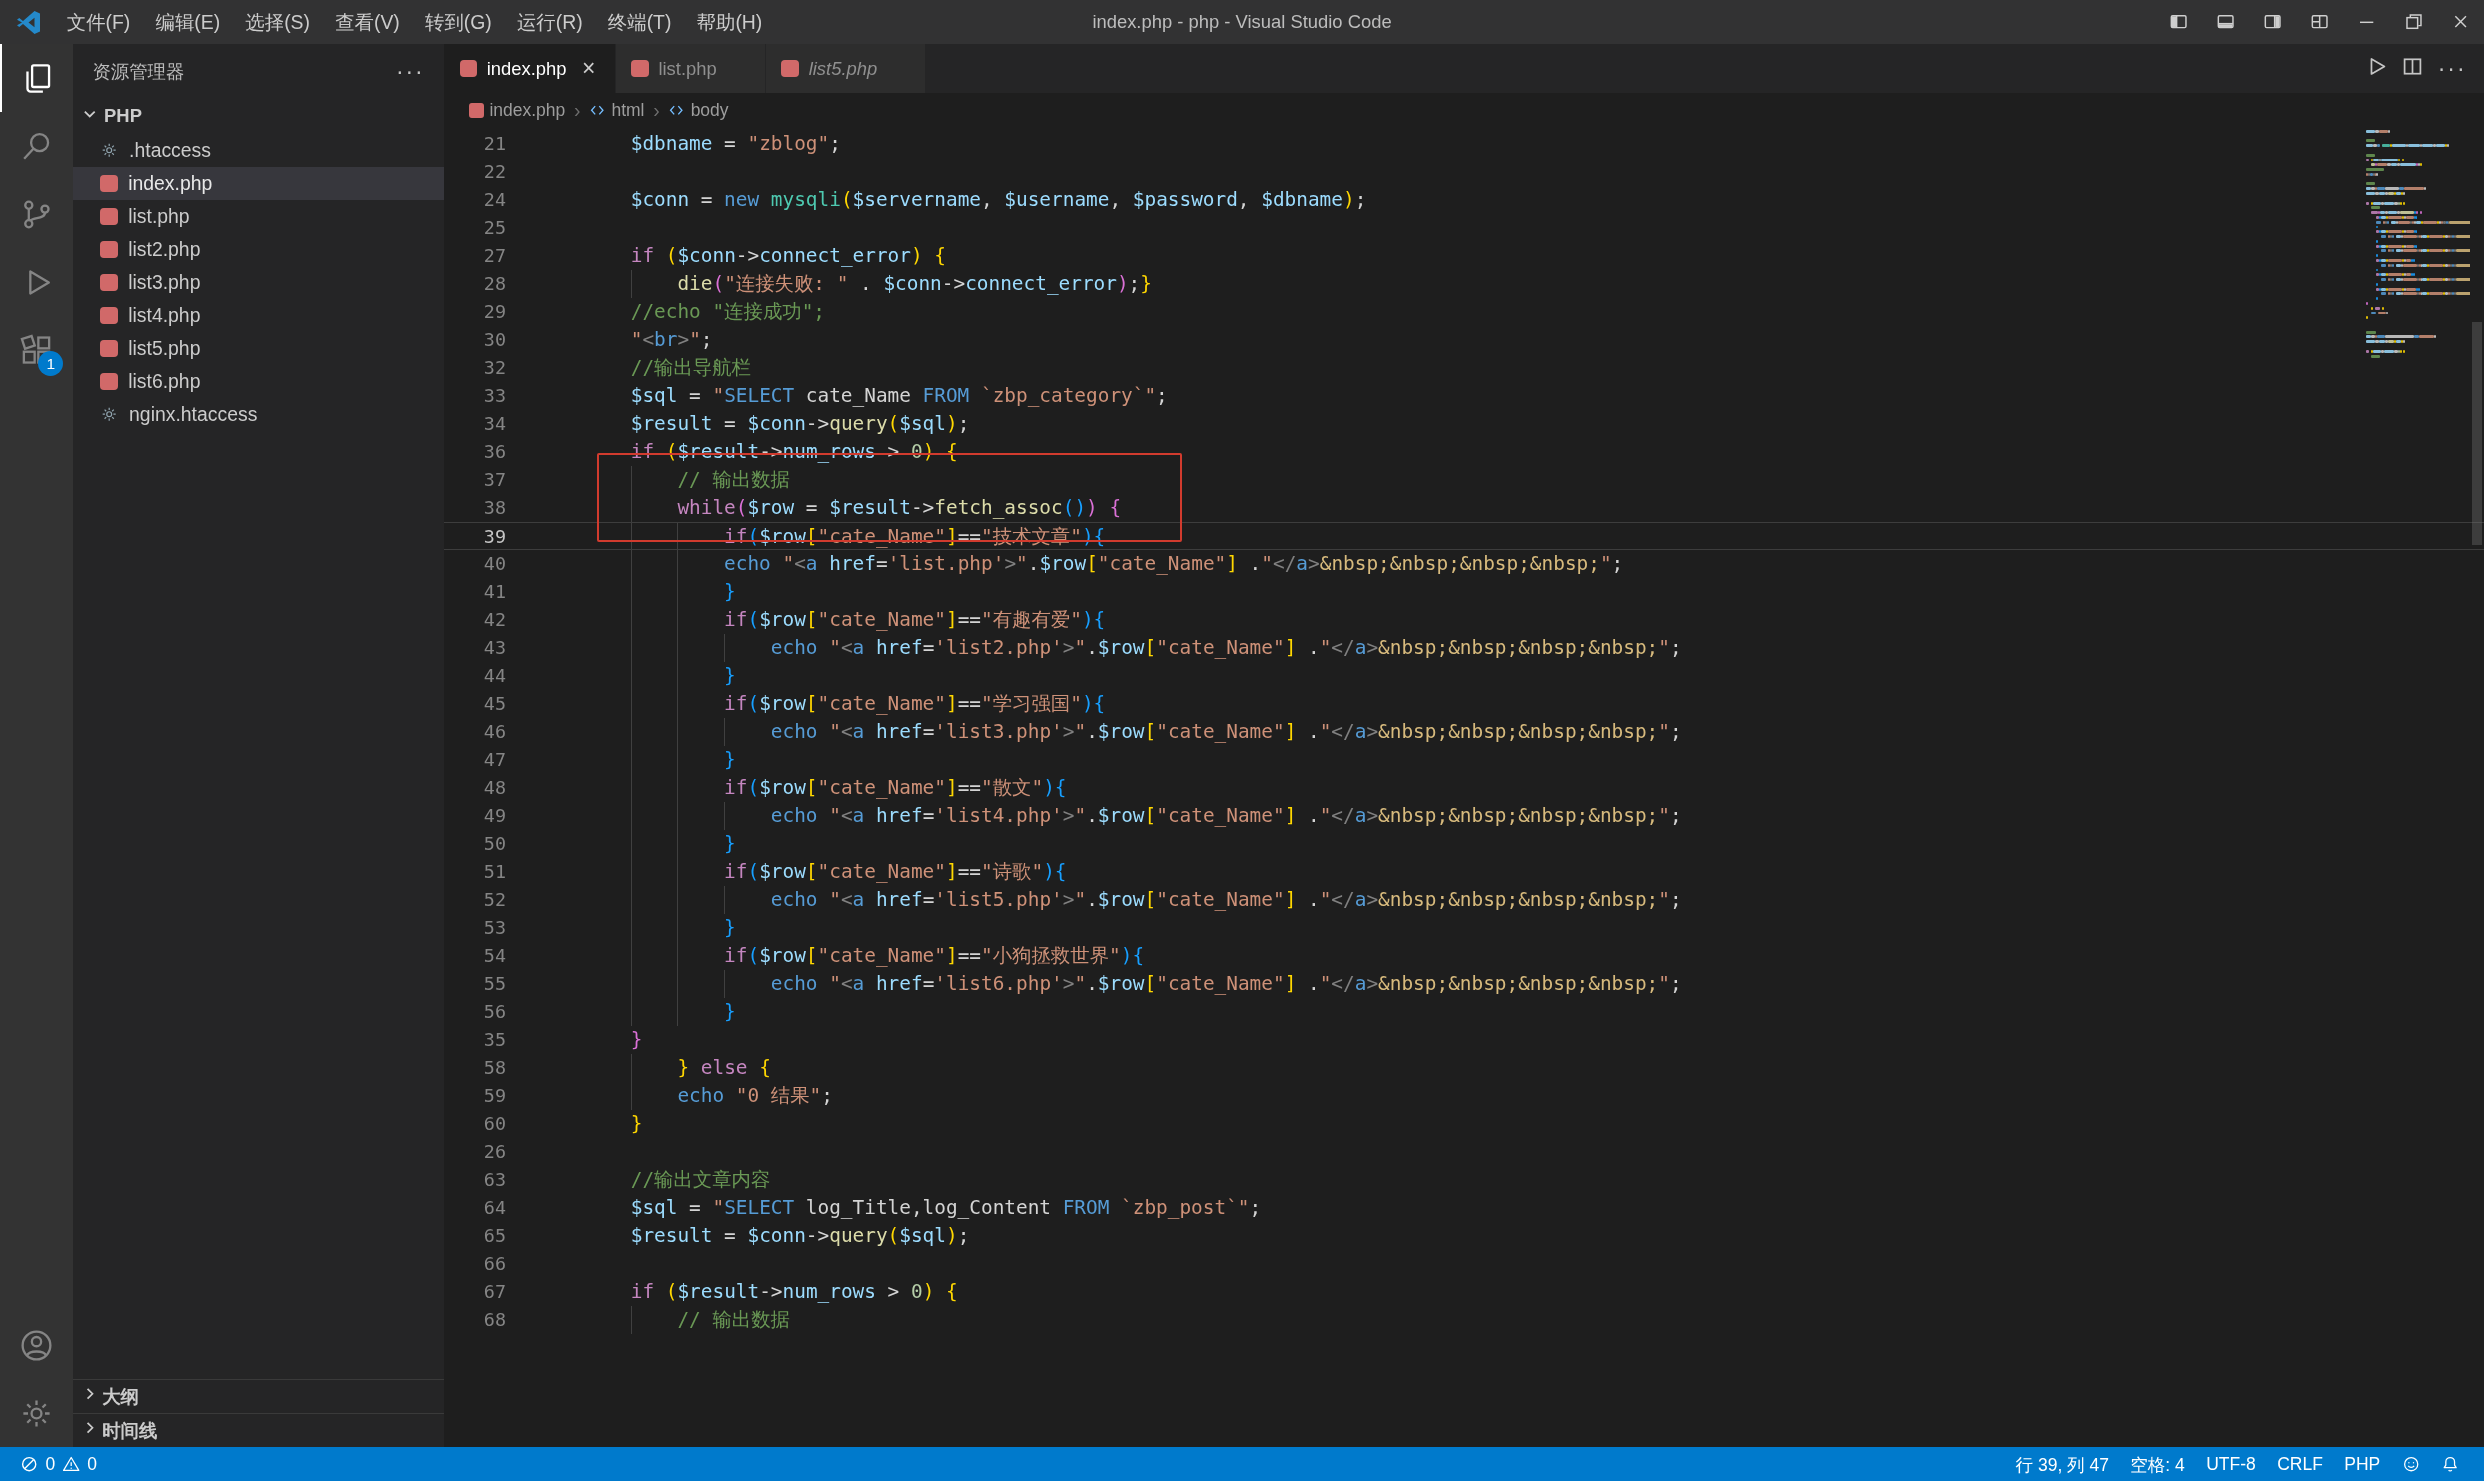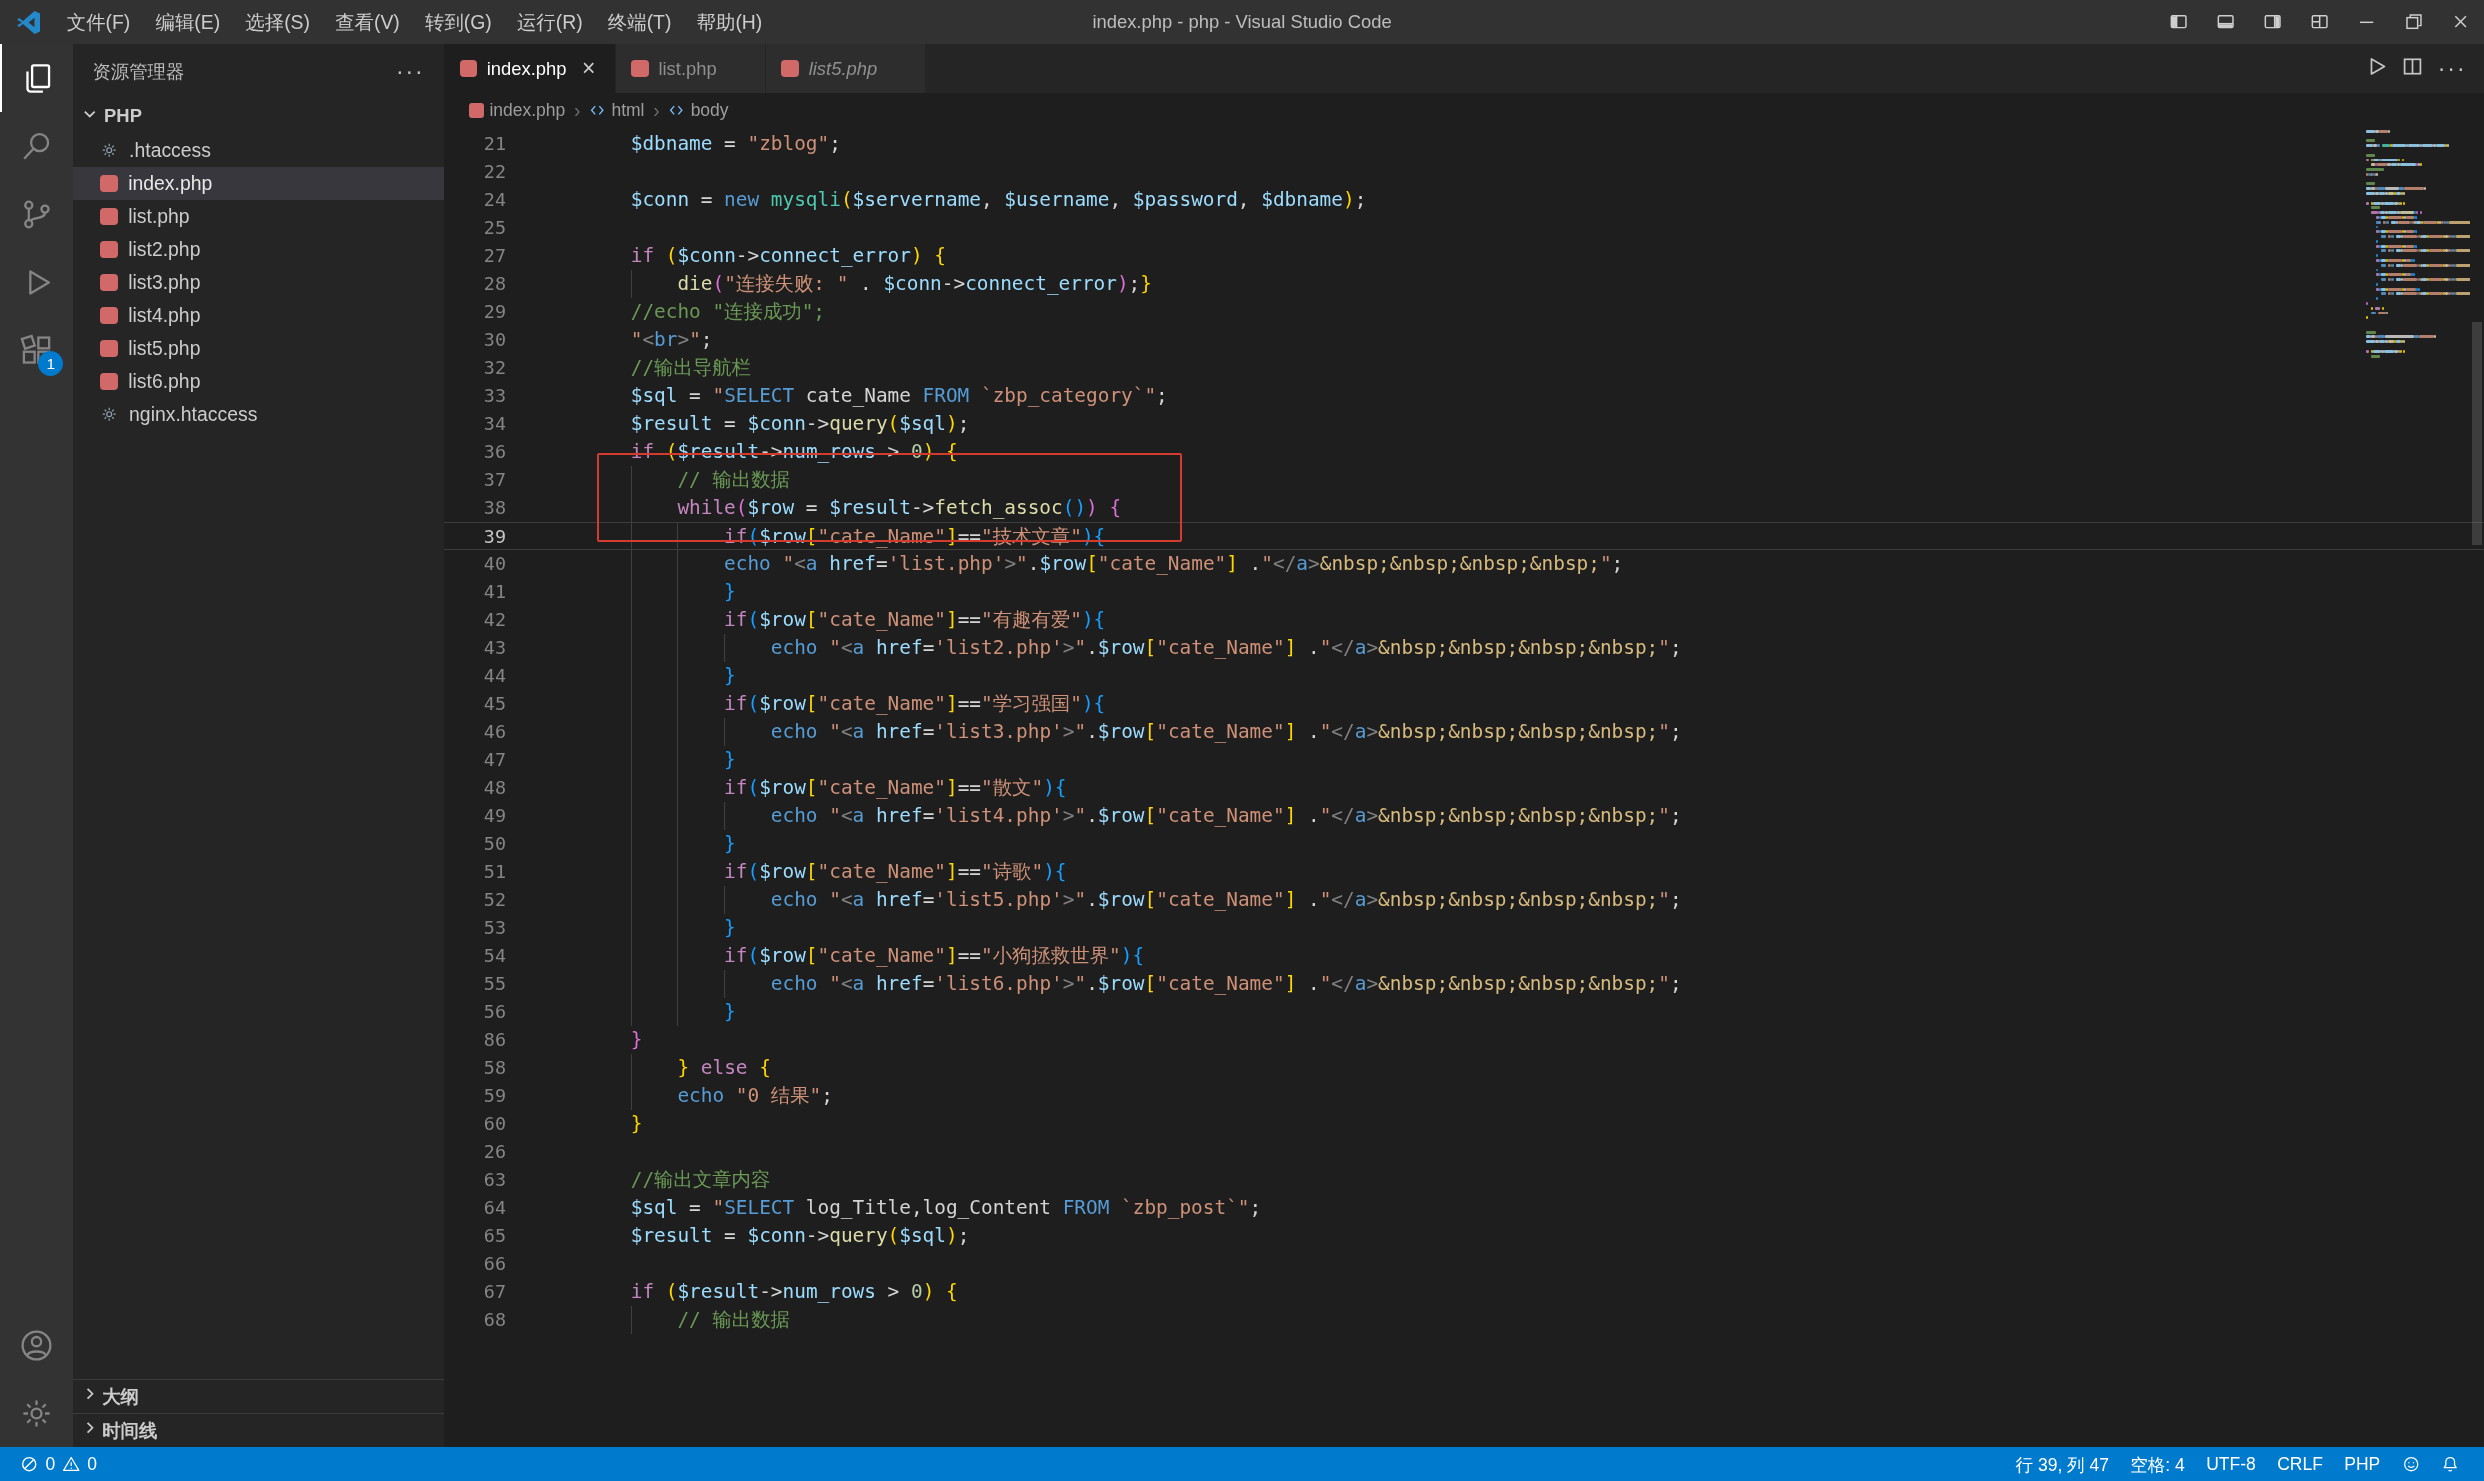--- a/index.html
+++ b/index.html
@@ -481,21 +481,21 @@
             </div>
             <div class="row">
               <div class="ln">55</div>
               <div class="lc"><span class="guide" style="left: 47px;"></span><span class="guide" style="left: 93px;"></span><span class="guide" style="left: 140px;"></span><span class="tok-d">                </span><span class="tok-k">echo</span><span class="tok-d"> </span><span class="tok-s">"</span><span class="tok-g">&lt;</span><span class="tok-k">a</span><span class="tok-d"> </span><span class="tok-v">href</span><span class="tok-d">=</span><span class="tok-s">'list6.php'</span><span class="tok-g">&gt;</span><span class="tok-s">"</span><span class="tok-d">.</span><span class="tok-v">$row</span><span class="tok-b1">[</span><span class="tok-s">"cate_Name"</span><span class="tok-b1">]</span><span class="tok-d"> .</span><span class="tok-s">"</span><span class="tok-g">&lt;/</span><span class="tok-k">a</span><span class="tok-g">&gt;</span><span class="tok-e">&amp;nbsp;&amp;nbsp;&amp;nbsp;&amp;nbsp;</span><span class="tok-s">"</span><span class="tok-d">;</span></div>
             </div>
             <div class="row">
               <div class="ln">56</div>
               <div class="lc"><span class="guide" style="left: 47px;"></span><span class="guide" style="left: 93px;"></span><span class="tok-d">            </span><span class="tok-b3">}</span></div>
             </div>
             <div class="row">
-              <div class="ln">86</div>
+              <div class="ln">35</div>
               <div class="lc"><span class="tok-d">    </span><span class="tok-b2">}</span></div>
             </div>
             <div class="row">
               <div class="ln">58</div>
               <div class="lc"><span class="guide" style="left: 47px;"></span><span class="tok-d">        </span><span class="tok-b1">}</span><span class="tok-d"> </span><span class="tok-c">else</span><span class="tok-d"> </span><span class="tok-b1">{</span></div>
             </div>
             <div class="row">
               <div class="ln">59</div>
               <div class="lc"><span class="guide" style="left: 47px;"></span><span class="tok-d">        </span><span class="tok-k">echo</span><span class="tok-d"> </span><span class="tok-s">"0 结果"</span><span class="tok-d">;</span></div>
             </div>

